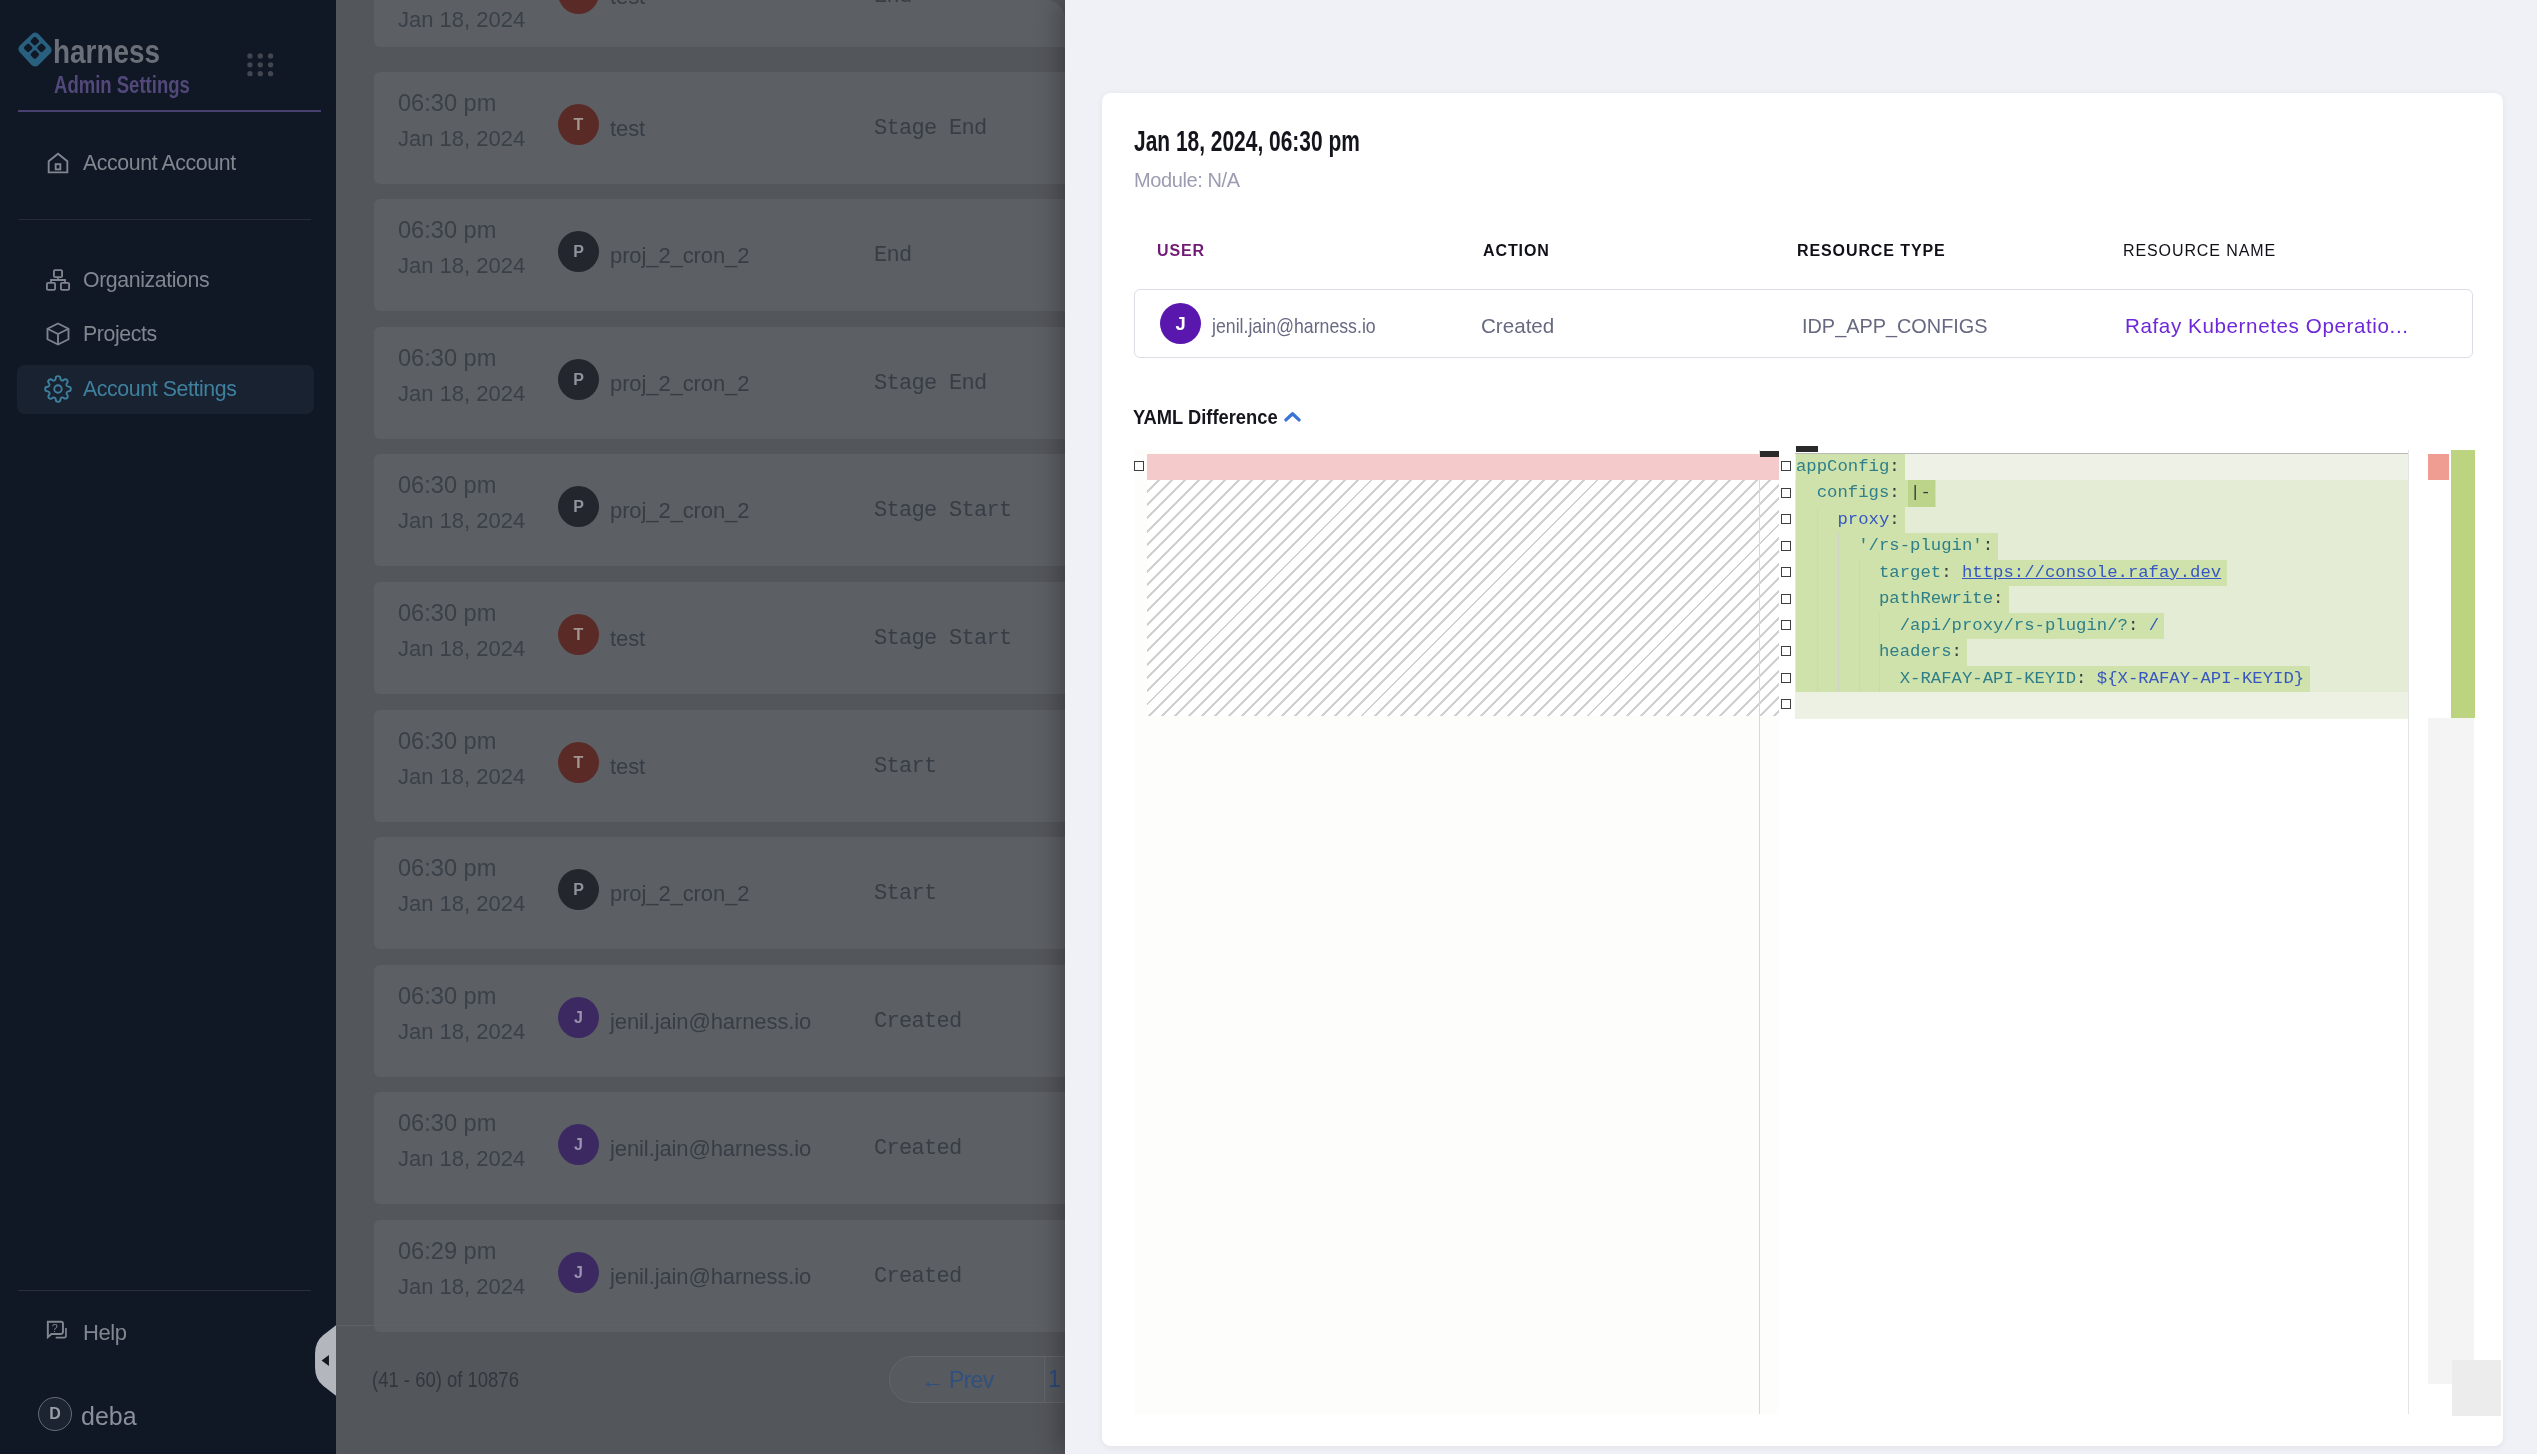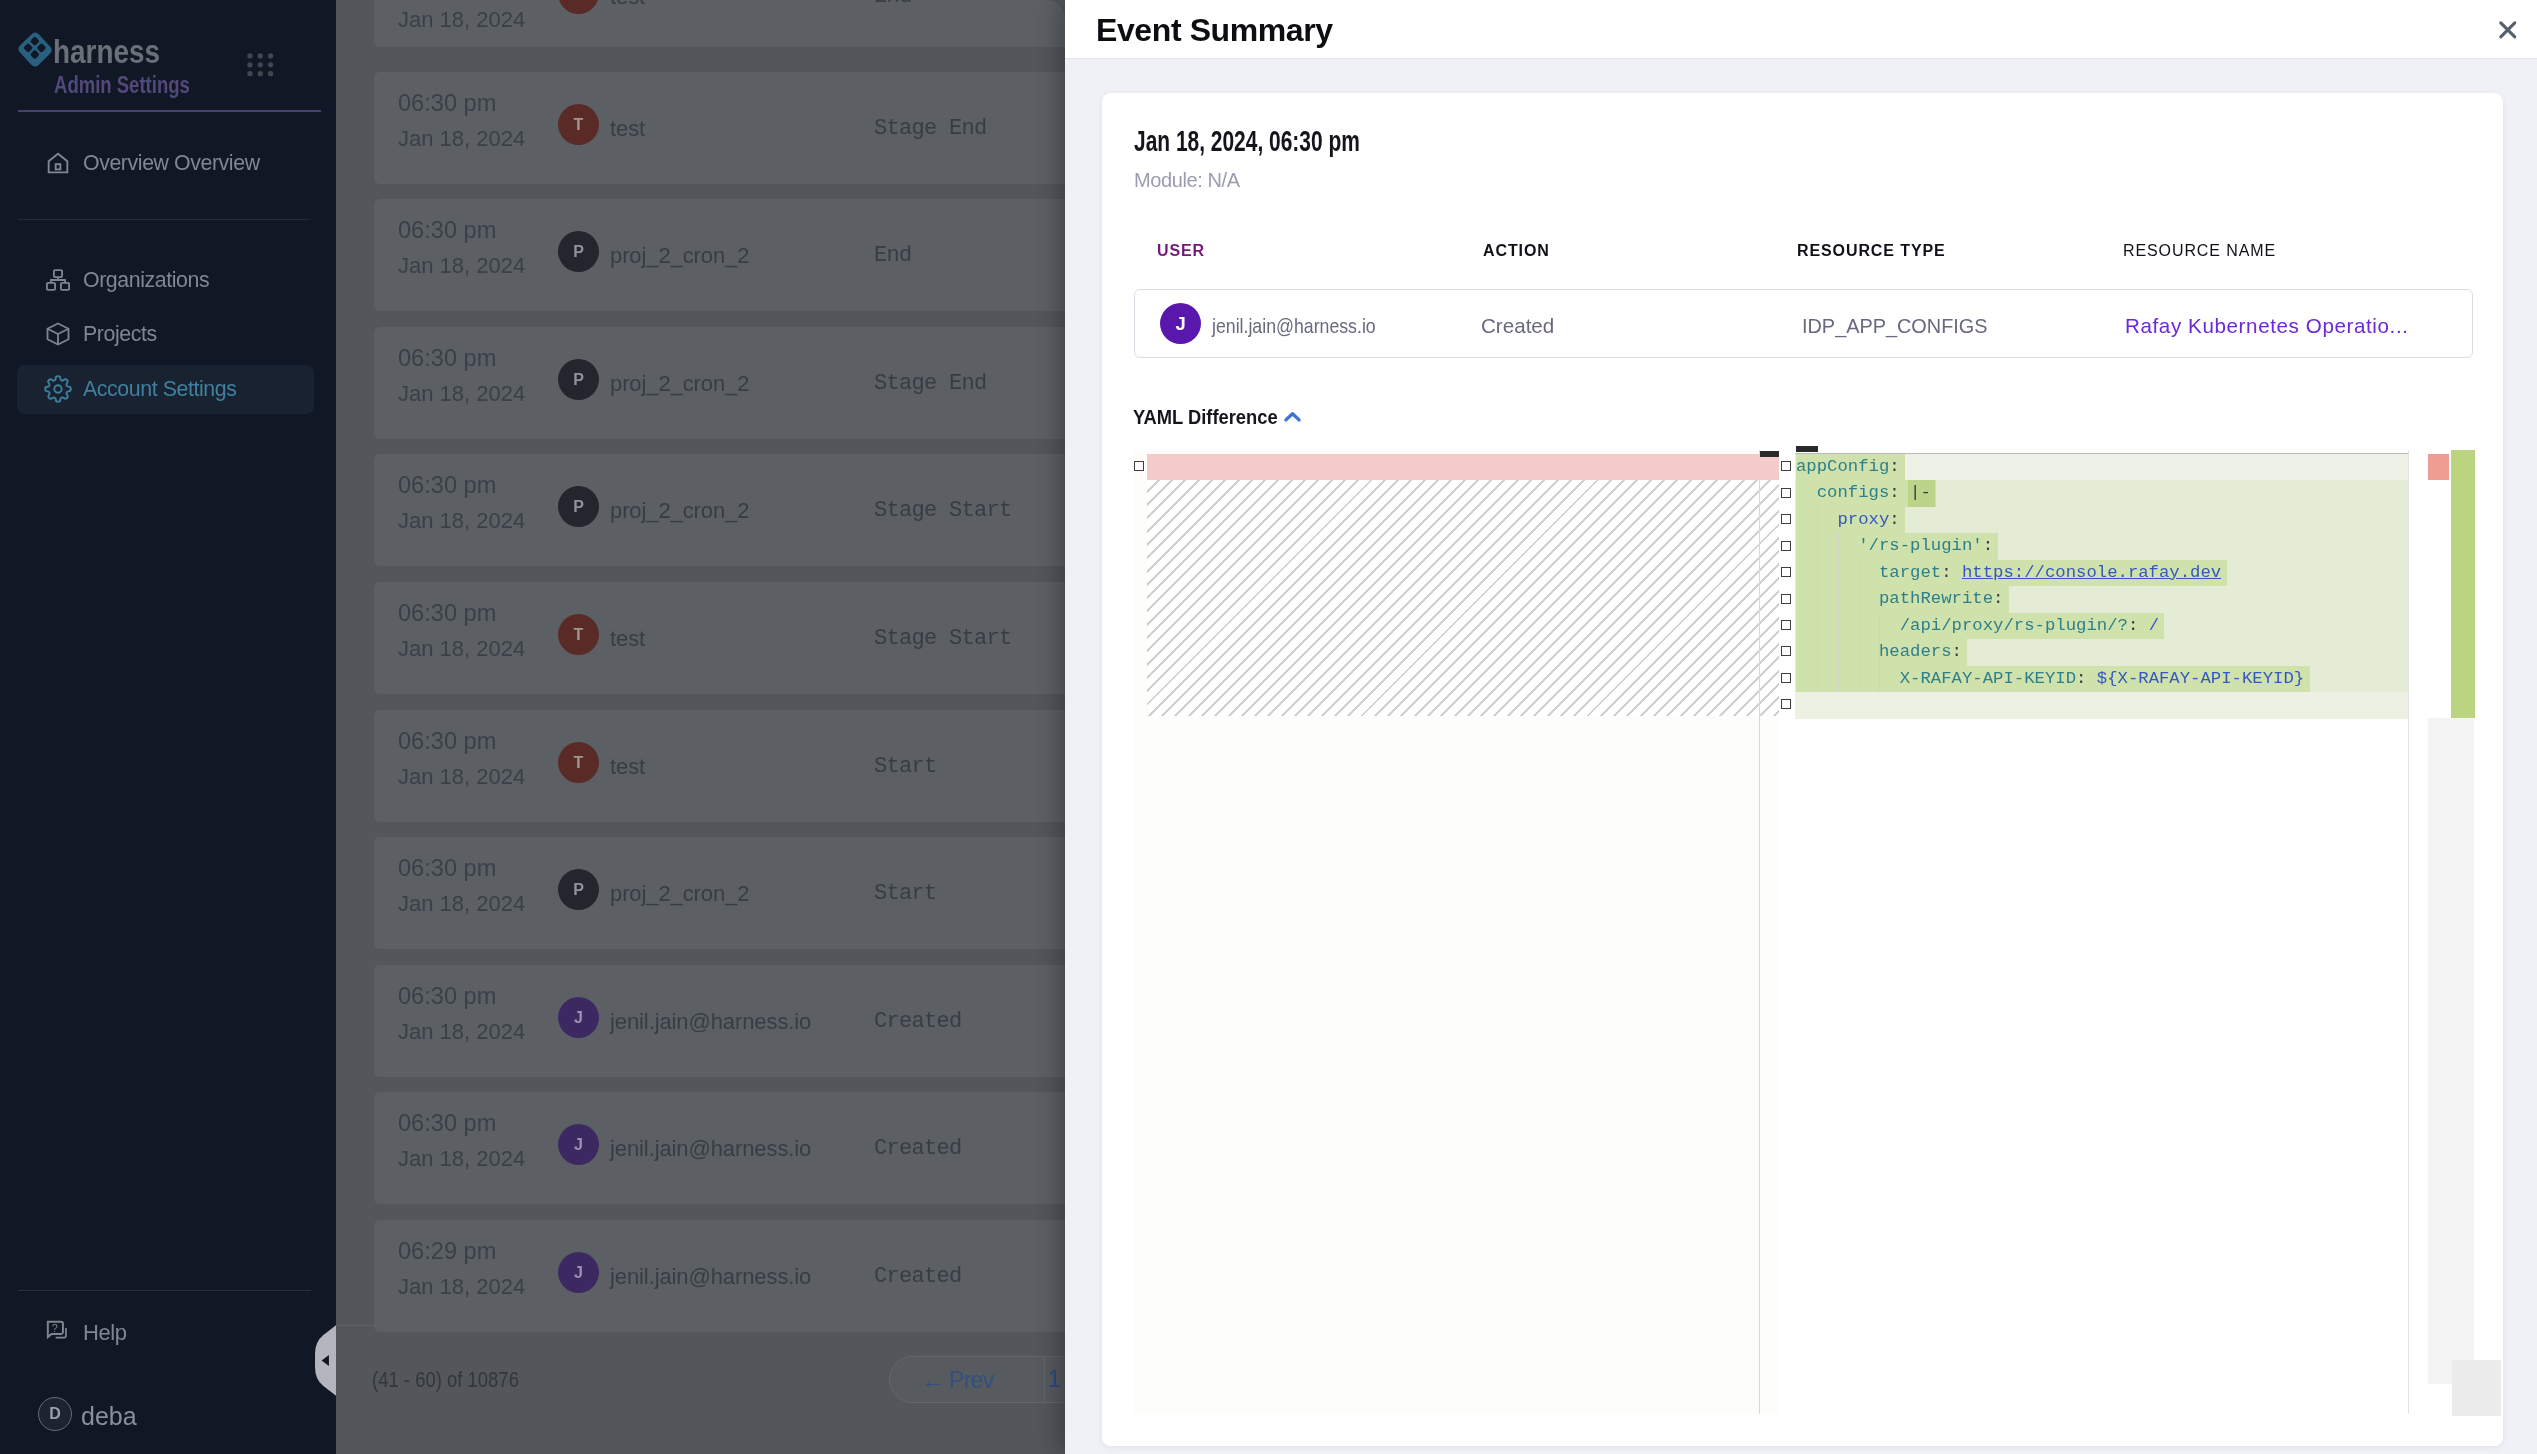--- a/index.html
+++ b/index.html
@@ -62,21 +62,21 @@
     <circle cx="4" cy="28" r="3.6"></circle>
       <circle cx="18" cy="28" r="3.6"></circle>
       <circle cx="32" cy="28" r="3.6"></circle>
   </svg>
   <div class="abs" style="left:17.7px;top:110px;width:303px;height:2.2px;background:#4a4070"></div>
 
   <svg class="abs" style="left:44px;top:149px" width="28" height="28" viewBox="0 0 24 24" fill="none" stroke="#82868f" stroke-width="1.6">
     <path d="M4 10.5 L12 4 L20 10.5 V20 H4 Z"></path>
       <rect x="10" y="13" width="4" height="4.5"></rect>
   </svg>
-  <div class="navtxt abs" style="left:83px;top:151px">Overview Overview</div>
+  <div class="navtxt abs" style="left:83px;top:151px">Account Account</div>
   <div class="abs" style="left:18.4px;top:219px;width:293px;height:1.1px;background:#262b35"></div>
 
   <svg class="abs" style="left:44px;top:266px" width="28" height="28" viewBox="0 0 24 24" fill="none" stroke="#7f838d" stroke-width="1.6">
     <rect x="8.5" y="3.5" width="7" height="6" rx="1"></rect>
       <rect x="2.5" y="14.5" width="7" height="6" rx="1"></rect>
       <rect x="14.5" y="14.5" width="7" height="6" rx="1"></rect>
     <path d="M12 9.5 V12 M6 14.5 V12 H18 V14.5"></path>
   </svg>
   <div class="navtxt abs" style="left:83px;top:268px">Organizations</div>
 
@@ -188,26 +188,20 @@
     </div>
     <div class="abs" style="left:0;top:1325px;width:729px;height:1.1px;background:#5e6166"></div>
     <div class="abs" style="left:36px;top:1367px;font-size:22px;color:#32373f;transform:scaleX(0.84);transform-origin:0 0">(41 - 60) of 10876</div>
     <div class="abs" style="left:553px;top:1356px;width:294px;height:47px;background:#575a5f;border:1.1px solid #63666b;border-radius:23.6px"></div>
     <div class="abs" style="left:585px;top:1367px;font-size:23px;letter-spacing:-0.7px;color:#30517e">← Prev</div>
     <div class="abs" style="left:708px;top:1356px;width:1.1px;height:47px;background:#63666b"></div>
     <div class="abs" style="left:712px;top:1366px;font-size:23px;color:#2a4a7c">1</div>
   </div>
 
 <div id="drawer">
-  <div id="dheader">
-    <div id="dtitle">Event Summary</div>
-    <svg class="abs" style="left:1431px;top:18.4px" width="23.6" height="23.6" viewBox="0 0 32 32">
-      <path d="M6.5 6.5 L25.5 25.5 M25.5 6.5 L6.5 25.5" stroke="#55606d" stroke-width="4.2" stroke-linecap="round"></path>
-    </svg>
-  </div>
   <div id="dcard">
       <div class="abs" style="left:32px;top:32px;font-size:29px;font-weight:bold;color:#14141c;transform:scaleX(0.722);transform-origin:0 0">Jan 18, 2024, 06:30 pm</div>
       <div class="abs" style="left:32px;top:76px;font-size:20px;letter-spacing:-0.4px;color:#9b9cb1">Module: N/A</div>
       <div class="abs" style="left:55px;top:149px;font-size:16px;font-weight:bold;letter-spacing:0.9px;color:#701a75">USER</div>
       <div class="abs" style="left:381px;top:149px;font-size:16px;font-weight:bold;letter-spacing:0.9px;color:#101018">ACTION</div>
       <div class="abs" style="left:695px;top:149px;font-size:16px;font-weight:bold;letter-spacing:0.9px;color:#101018">RESOURCE TYPE</div>
       <div class="abs" style="left:1021px;top:149px;font-size:16px;font-weight:normal;letter-spacing:0.9px;color:#101018">RESOURCE NAME</div>
       <div class="abs" style="left:32px;top:196px;width:1339px;height:69px;border:1.5px solid #dcdce6;border-radius:5.9px;background:#fff"></div>
       <div class="abs" style="left:58px;top:210px;width:41px;height:41px;border-radius:50%;background:#5a17ae;color:#fff;text-align:center;line-height:41px;font-size:18.4px;font-weight:bold">J</div>
       <div class="abs" style="left:110px;top:221px;font-size:20.6px;color:#666980;transform:scaleX(0.86);transform-origin:0 0">jenil.jain@harness.io</div>

